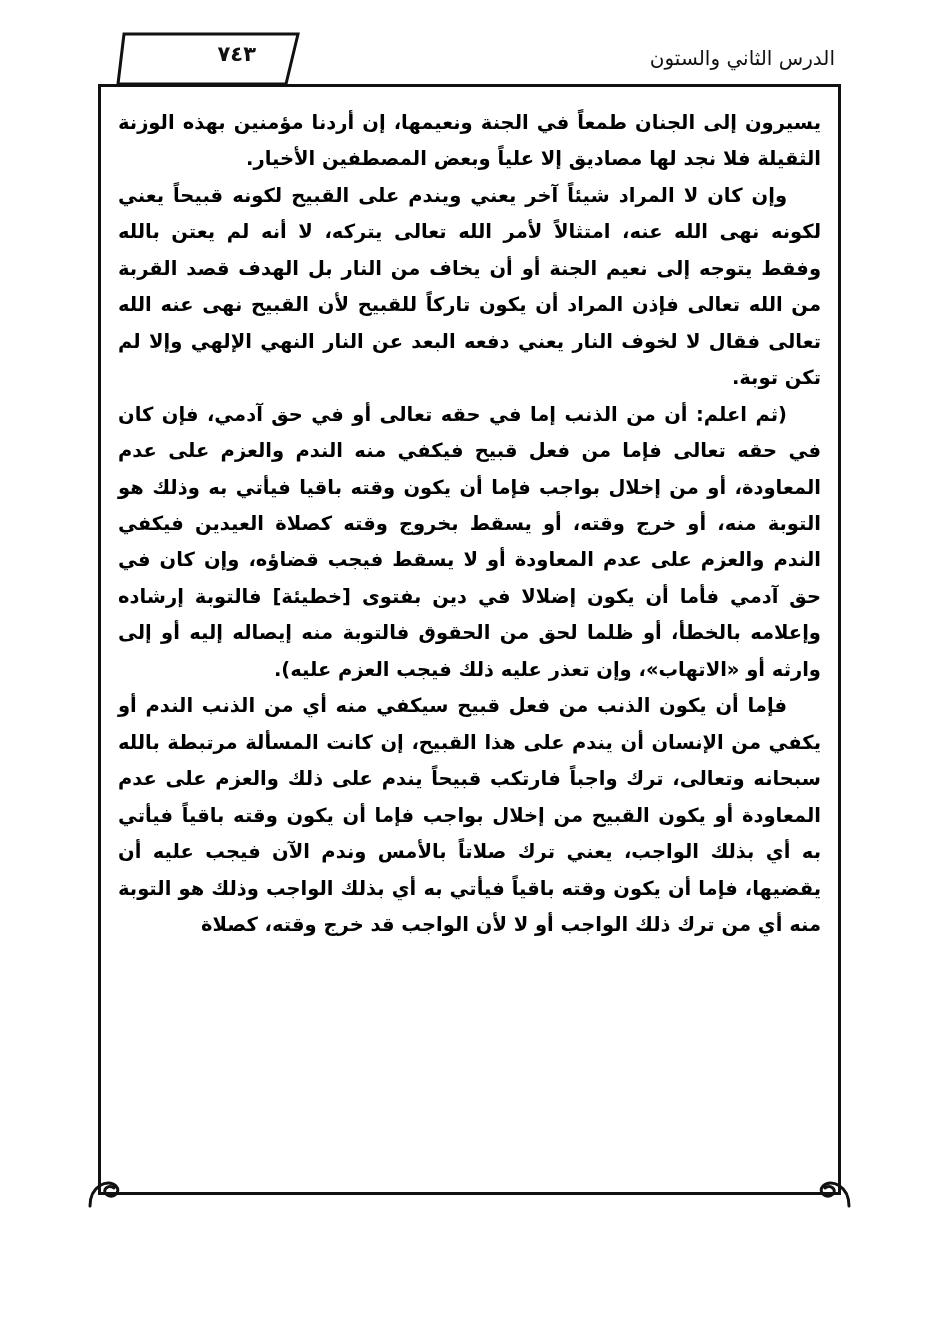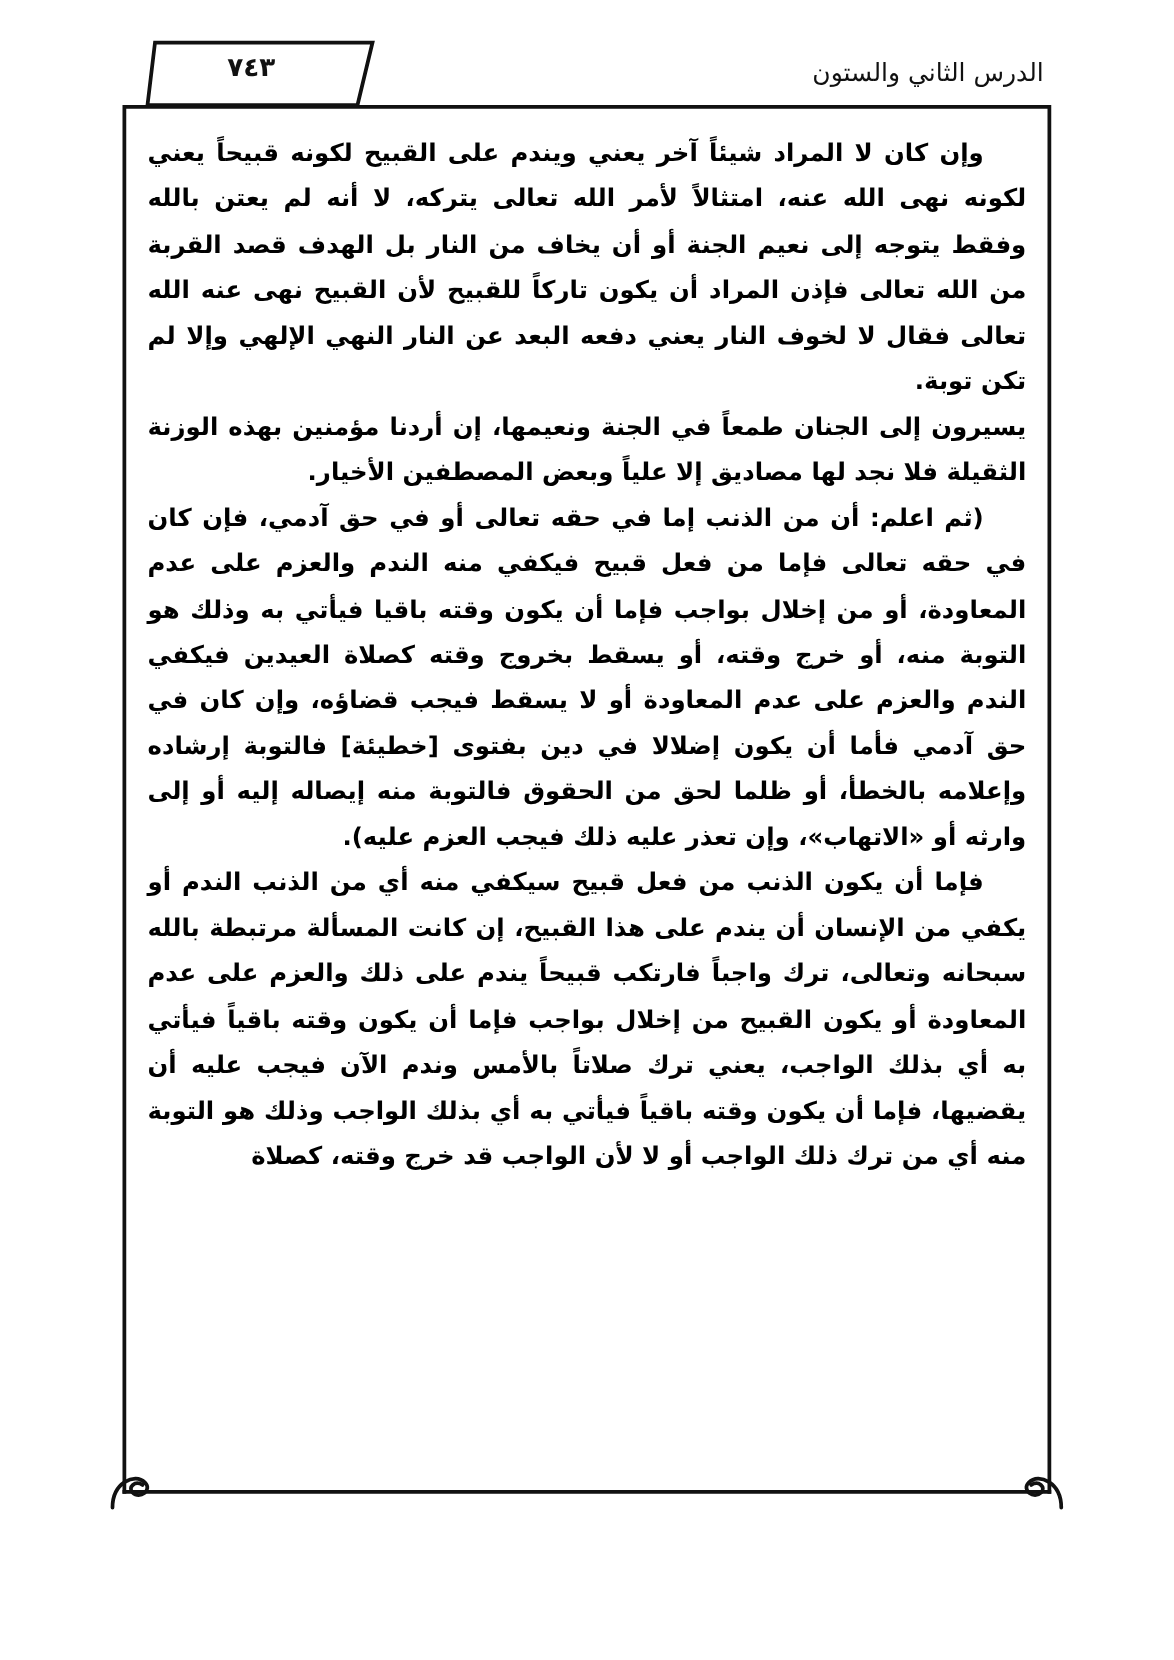--- a/index.html
+++ b/index.html
@@ -48,21 +48,21 @@
     top: 0px;
     width: 190px;
     height: 58px;
   }
   .pagenum-tab svg { display: block; }
   .pagenum-text {
     position: absolute;
     left: 36px;
     top: 14px;
     width: 110px;
-    text-align: center;
+    text-align: right;
     font-size: 21px;
     font-weight: 700;
     color: #111;
     direction: rtl;
   }
 
   
   .frame {
     position: absolute;
     top: 84px;
@@ -131,19 +131,19 @@
       <path d="M4 34 C4 14, 22 6, 30 14 C36 20, 26 28, 20 22 C16 18, 22 12, 28 16" fill="none" stroke="#111" stroke-width="3" stroke-linecap="round"></path>
     </svg>
   </div>
   <div class="flourish right">
     <svg width="46" height="38" viewBox="0 0 46 38" aria-hidden="true">
       <path d="M42 34 C42 14, 24 6, 16 14 C10 20, 20 28, 26 22 C30 18, 24 12, 18 16" fill="none" stroke="#111" stroke-width="3" stroke-linecap="round"></path>
     </svg>
   </div>
 
   <div class="body">
+    <p class="para">يسيرون إلى الجنان طمعاً في الجنة ونعيمها، إن أردنا مؤمنين بهذه الوزنة الثقيلة فلا نجد لها مصاديق إلا علياً وبعض المصطفين الأخيار.</p>
     <p class="para indent">وإن كان لا المراد شيئاً آخر يعني ويندم على القبيح لكونه قبيحاً يعني لكونه نهى الله عنه، امتثالاً لأمر الله تعالى يتركه، لا أنه لم يعتن بالله وفقط يتوجه إلى نعيم الجنة أو أن يخاف من النار بل الهدف قصد القربة من الله تعالى فإذن المراد أن يكون تاركاً للقبيح لأن القبيح نهى عنه الله تعالى فقال لا لخوف النار يعني دفعه البعد عن النار النهي الإلهي وإلا لم تكن توبة.</p>
-    <p class="para">يسيرون إلى الجنان طمعاً في الجنة ونعيمها، إن أردنا مؤمنين بهذه الوزنة الثقيلة فلا نجد لها مصاديق إلا علياً وبعض المصطفين الأخيار.</p>
     <p class="para indent">(ثم اعلم: أن من الذنب إما في حقه تعالى أو في حق آدمي، فإن كان في حقه تعالى فإما من فعل قبيح فيكفي منه الندم والعزم على عدم المعاودة، أو من إخلال بواجب فإما أن يكون وقته باقيا فيأتي به وذلك هو التوبة منه، أو خرج وقته، أو يسقط بخروج وقته كصلاة العيدين فيكفي الندم والعزم على عدم المعاودة أو لا يسقط فيجب قضاؤه، وإن كان في حق آدمي فأما أن يكون إضلالا في دين بفتوى [خطيئة] فالتوبة إرشاده وإعلامه بالخطأ، أو ظلما لحق من الحقوق فالتوبة منه إيصاله إليه أو إلى وارثه أو «الاتهاب»، وإن تعذر عليه ذلك فيجب العزم عليه).</p>
     <p class="para indent">فإما أن يكون الذنب من فعل قبيح سيكفي منه أي من الذنب الندم أو يكفي من الإنسان أن يندم على هذا القبيح، إن كانت المسألة مرتبطة بالله سبحانه وتعالى، ترك واجباً فارتكب قبيحاً يندم على ذلك والعزم على عدم المعاودة أو يكون القبيح من إخلال بواجب فإما أن يكون وقته باقياً فيأتي به أي بذلك الواجب، يعني ترك صلاتاً بالأمس وندم الآن فيجب عليه أن يقضيها، فإما أن يكون وقته باقياً فيأتي به أي بذلك الواجب وذلك هو التوبة منه أي من ترك ذلك الواجب أو لا لأن الواجب قد خرج وقته، كصلاة</p>
   </div>
 
 </div>
 
 </body></html>

